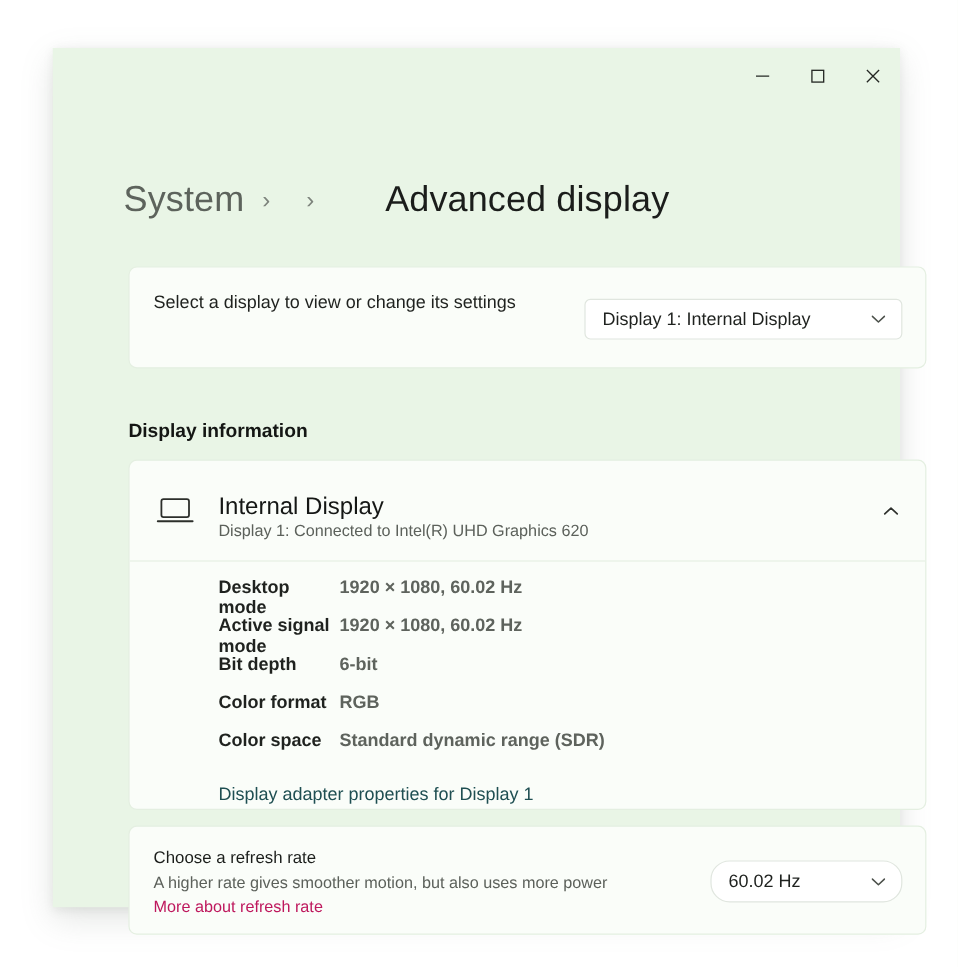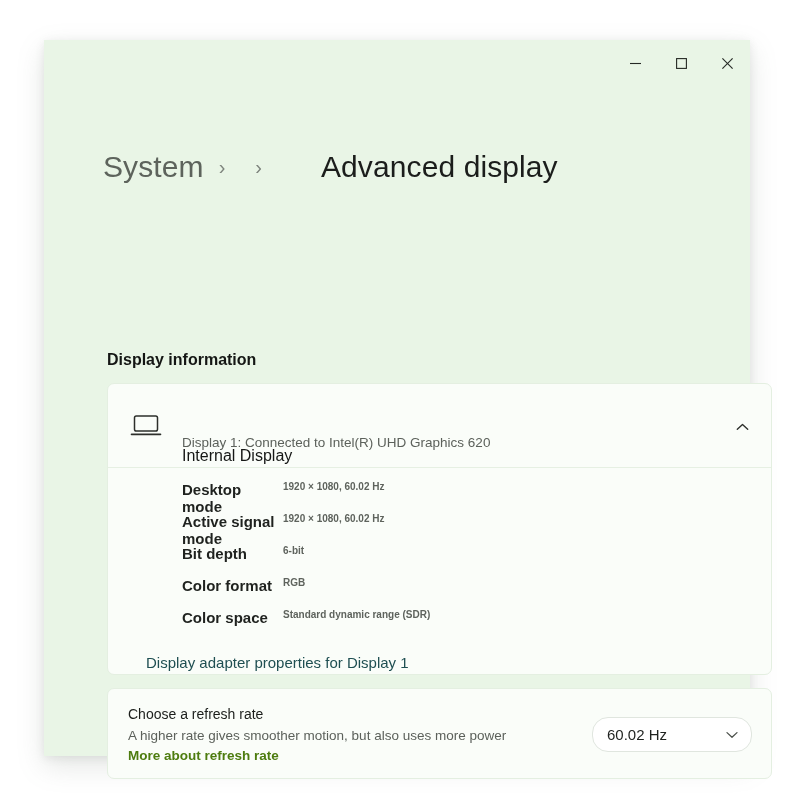--- a/index.html
+++ b/index.html
@@ -161,23 +161,22 @@
     position: absolute;
     left: 22px;
     top: 29px;
     width: 32px;
     height: 26px;
   }
   .info-title {
     position: absolute;
     left: 74px;
     top: 27px;
-    font-size: 16px;
+    font-size: 20px;
     color: #151715;
-    margin-top: 36px;
   }
   .info-sub {
     position: absolute;
     left: 74px;
     top: 51px;
     font-size: 13.5px;
     color: #5c615b;
   }
   .collapse-btn {
     position: absolute;
@@ -204,25 +203,25 @@
     font-weight: bold;
   }
   .info-row .k {
     width: 175px;
     padding-left: 74px;
     box-sizing: border-box;
     font-size: 15px;
     color: #1f221f;
   }
   .info-row .v {
-    font-size: 10px;
+    font-size: 15px;
     color: #5e635d;
   }
   .adapter-link {
-    padding-left: 38px;
+    padding-left: 74px;
     margin-top: 13px;
     font-size: 15px;
     color: #1f4f52;
   }
 
   
   #card-refresh {
     top: 648px;
     height: 91px;
   }
@@ -238,22 +237,22 @@
     left: 20px;
     top: 39px;
     font-size: 13.5px;
     color: #5c615b;
   }
   .refresh-link {
     position: absolute;
     left: 20px;
     top: 59px;
     font-size: 13.5px;
-    font-weight: bold;
-    color: #4d7c0f;
+    font-weight: normal;
+    color: #be185d;
   }
   #refresh-combo {
     right: 19px;
     top: 28px;
     width: 160px;
     height: 35px;
     border-radius: 16px;
   }
 </style>
 </head>
@@ -290,20 +289,31 @@
       </div>
     </div>
 
     <div class="breadcrumb">
       <span class="crumb">System</span>
       <span class="crumb-sep">›</span>
       <span class="crumb-sep">›</span>
       <span class="crumb current">Advanced display</span>
     </div>
 
+    <div class="card" id="card-select">
+      <div class="select-label">Select a display to view or change its settings</div>
+      <div class="combo" id="display-combo">
+        <span class="combo-value">Display 1: Internal Display</span>
+        <span class="chev">
+          <svg width="12" height="8" viewBox="0 0 12 8">
+            <polyline points="1,1.6 6,6.3 11,1.6" fill="none" stroke="#4c514b" stroke-width="1.3" stroke-linecap="round" stroke-linejoin="round"></polyline>
+          </svg>
+        </span>
+      </div>
+    </div>
 
     <div class="section-title">Display information</div>
 
     <div class="card" id="card-info">
 
       <div class="info-header">
         <span class="monitor-icon">
           <svg width="32" height="26" viewBox="0 0 32 26">
             <rect x="4.5" y="3" width="23" height="15" rx="1.8" ry="1.8" fill="none" stroke="#2c2f2b" stroke-width="1.5"></rect>
             <line x1="1.5" y1="21.4" x2="30.5" y2="21.4" stroke="#2c2f2b" stroke-width="1.6" stroke-linecap="round"></line>

